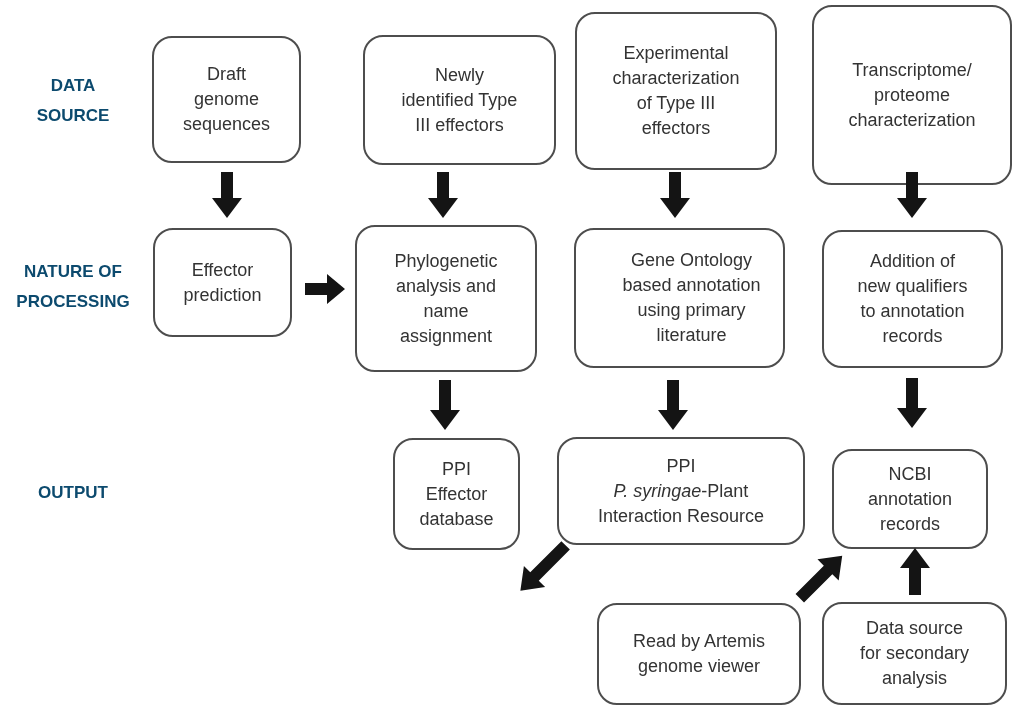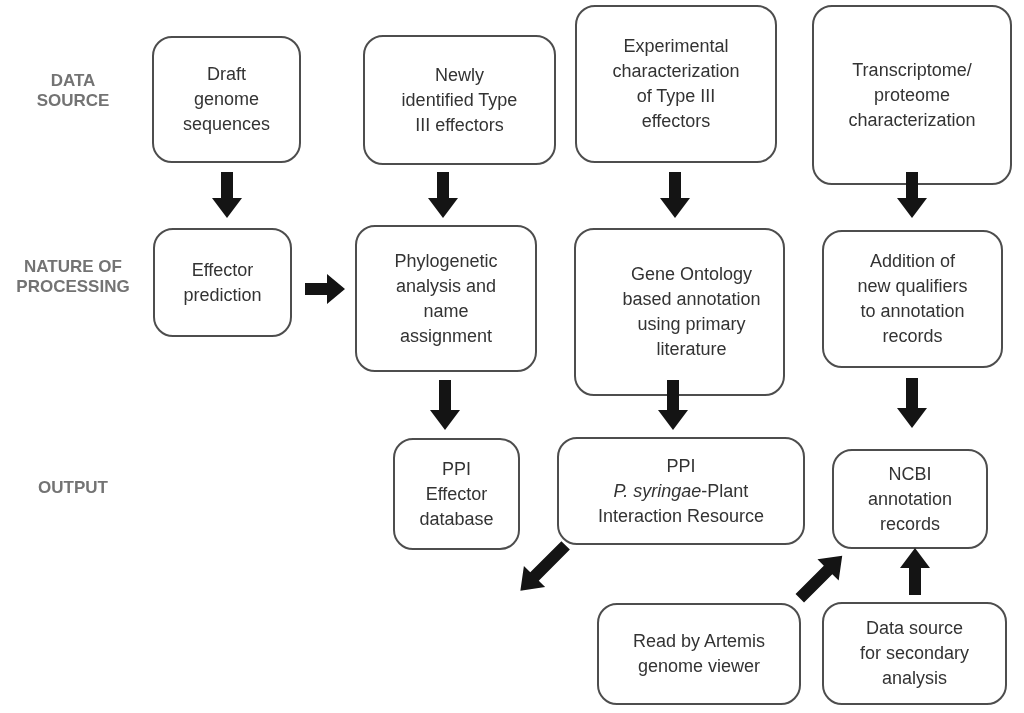--- a/index.html
+++ b/index.html
@@ -8,22 +8,22 @@
     width: 1024px;
     height: 713px;
     background: #ffffff;
     overflow: hidden;
     font-family: "Liberation Sans", sans-serif;
   }
   .rowlabel {
     position: absolute;
     font-weight: 700;
     font-size: 17px;
-    line-height: 20px;
-    color: #737373;
+    line-height: 30px;
+    color: #0c4a6e;
     text-align: center;
     white-space: pre-line;
   }
   .box {
     position: absolute;
     box-sizing: border-box;
     border: 2px solid #4d4d4d;
     border-radius: 20px;
     background: #ffffff;
     display: flex;
@@ -57,21 +57,21 @@
   <div class="box" style="left:152px; top:36px; width:149px; height:127px;">
     <span class="box-text">Draft
 genome
 sequences</span>
   </div>
   <div class="box" style="left:347px; top:35px; width:193px; height:130px;margin-left:16px;">
     <span class="box-text">Newly
 identified Type
 III effectors</span>
   </div>
-  <div class="box" style="left:575px; top:5px; width:202px; height:158px;">
+  <div class="box" style="left:575px; top:12px; width:202px; height:158px;">
     <span class="box-text">Experimental
 characterization
 of Type III
 effectors</span>
   </div>
   <div class="box" style="left:812px; top:5px; width:200px; height:180px;">
     <span class="box-text">Transcriptome/
 proteome
 characterization</span>
   </div>
@@ -79,21 +79,21 @@
   <div class="box" style="left:153px; top:228px; width:139px; height:109px;">
     <span class="box-text">Effector
 prediction</span>
   </div>
   <div class="box" style="left:355px; top:225px; width:182px; height:147px;">
     <span class="box-text">Phylogenetic
 analysis and
 name
 assignment</span>
   </div>
-  <div class="box" style="left:574px; top:228px; width:211px; height:168px;padding-left:24px;">
+  <div class="box" style="left:574px; top:228px; width:211px; height:140px;padding-left:24px;">
     <span class="box-text">Gene Ontology
 based annotation
 using primary
 literature</span>
   </div>
   <div class="box" style="left:822px; top:230px; width:181px; height:138px;">
     <span class="box-text">Addition of
 new qualifiers
 to annotation
 records</span>

